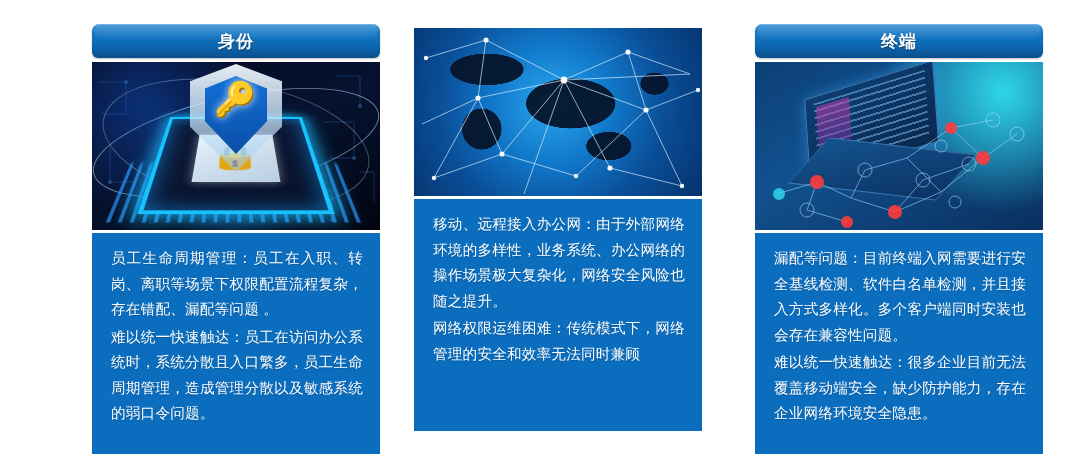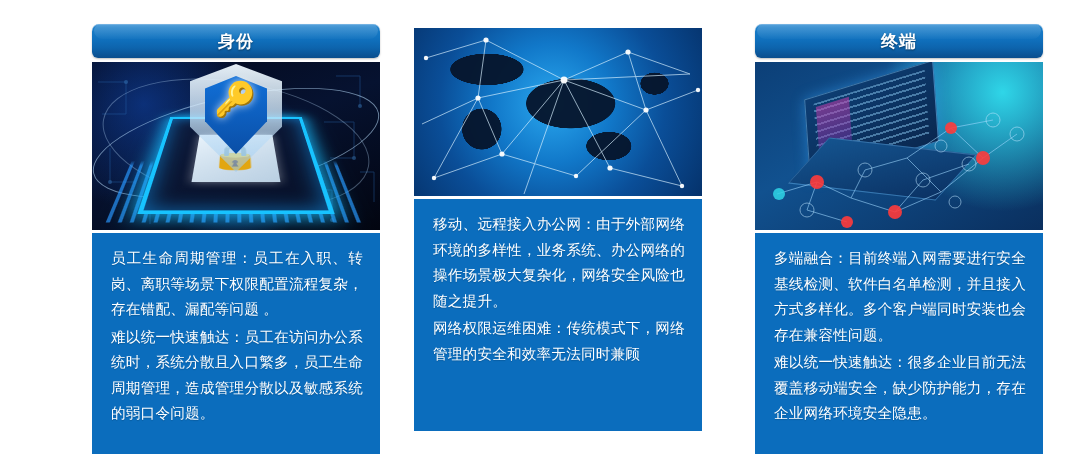--- a/index.html
+++ b/index.html
@@ -375,18 +375,18 @@
             <circle cx="228" cy="96" r="7" fill="#ff3b3b" opacity="0.9"></circle>
             <circle cx="196" cy="66" r="6" fill="#ff3b3b" opacity="0.9"></circle>
             <circle cx="92" cy="160" r="6" fill="#ff3b3b" opacity="0.9"></circle>
             <circle cx="24" cy="132" r="6" fill="#2fd6e8" opacity="0.85"></circle>
           </g>
         </svg>
       </div>
     </div>
 
     <div class="card-body">
-      <p class="para"><span class="lead">多端融合：</span><span>目前终端入网需要进行安全基线检测、软件白名单检测，并且接入方式多样化。多个客户端同时安装也会存在兼容性问题。</span></p>
+      <p class="para"><span class="lead">漏配等问题：</span><span>目前终端入网需要进行安全基线检测、软件白名单检测，并且接入方式多样化。多个客户端同时安装也会存在兼容性问题。</span></p>
       <p class="para"><span class="lead">难以统一快速触达：</span><span>很多企业目前无法覆盖移动端安全，缺少防护能力，存在企业网络环境安全隐患。</span></p>
     </div>
   </div>
 
 </div>
 
 </body></html>

